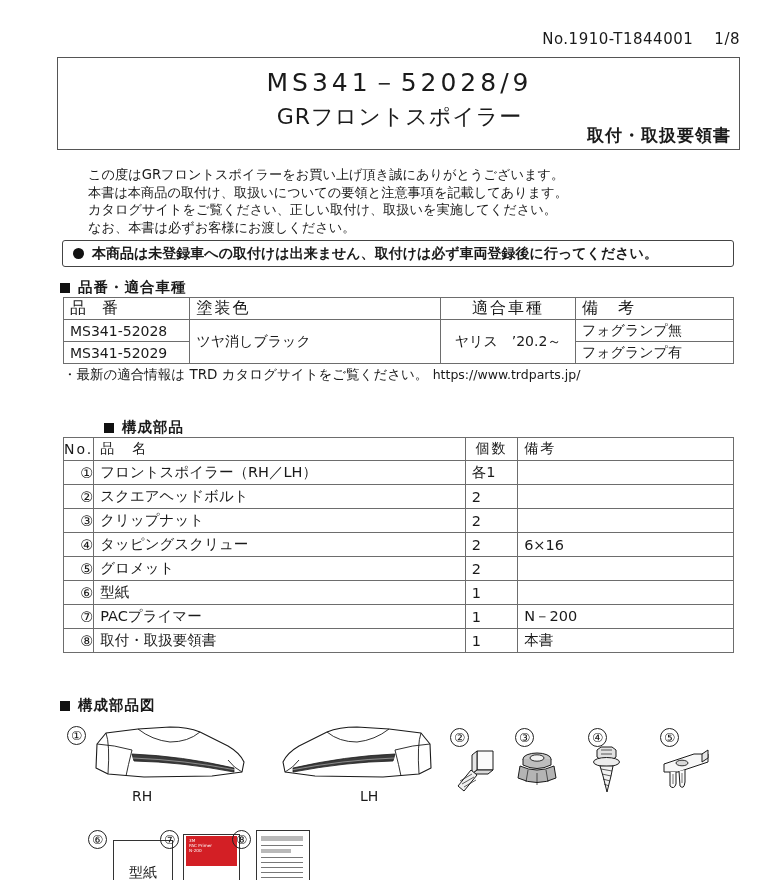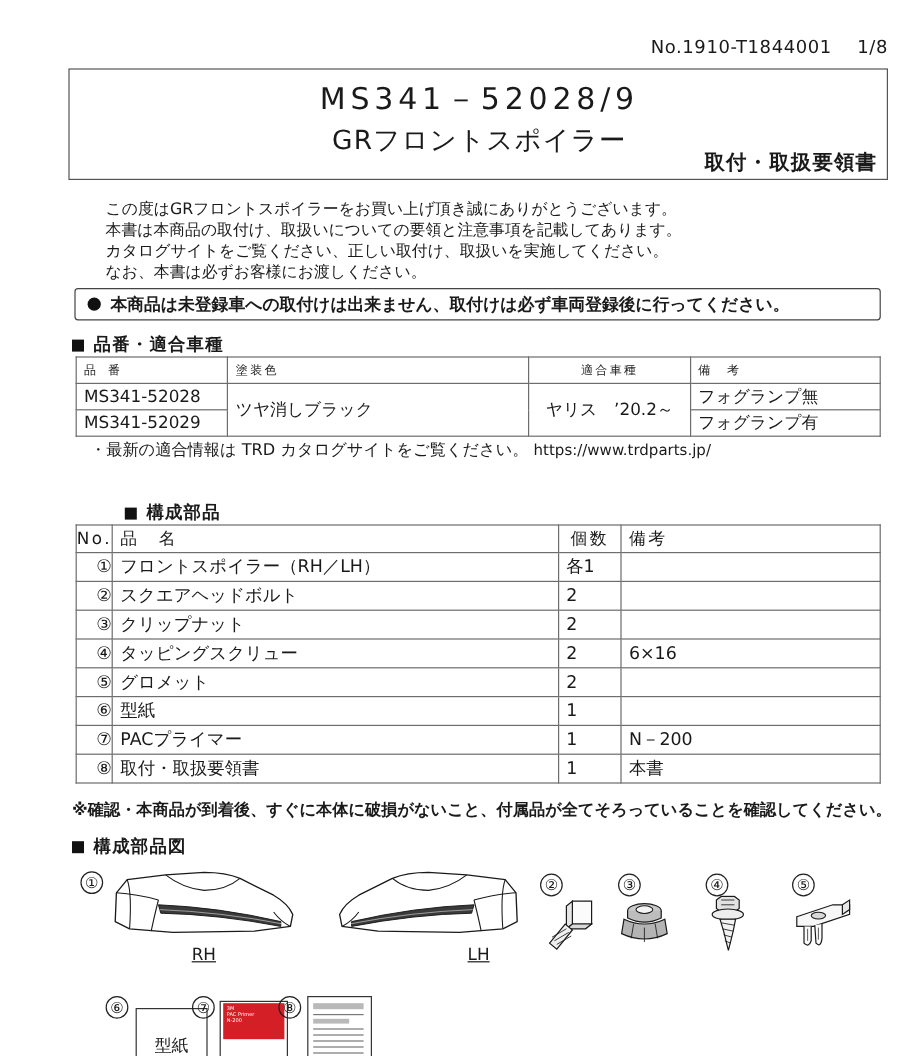--- a/index.html
+++ b/index.html
@@ -134,30 +134,30 @@
   }
   table.doc-tbl td, table.doc-tbl th {
     border: 1px solid #6d6d6d;
     padding: 0 6px;
     font-weight: normal;
     white-space: pre;
     vertical-align: middle;
   }
   
   #tbl-spec { left: 63px; top: 297px; width: 671px; }
-  #tbl-spec th { height: 21px; text-align: center; font-size: 10px; letter-spacing: 2px; }
+  #tbl-spec th { height: 21px; text-align: center; font-size: 16px; letter-spacing: 2px; }
   #tbl-spec td { height: 21px; font-size: 14px; }
   #tbl-spec .c-num   { width: 117px; text-align: left;   letter-spacing: 0px; }
   #tbl-spec .c-color { width: 265px; text-align: left;   }
   #tbl-spec .c-model { width: 125px; text-align: center; }
   #tbl-spec .c-note  { width: 155px; text-align: left;   }
 
   .note-line {
     position: absolute;
-    left: 75px; top: 366px;
+    left: 63px; top: 366px;
     font-size: 13.5px;
     white-space: pre;
   }
   .note-url { font-size: 12.5px; }
 
   
   #tbl-parts { left: 63px; top: 437px; width: 671px; }
   #tbl-parts th { height: 22px; text-align: center; font-size: 14px; letter-spacing: 2px; }
   #tbl-parts td { height: 23px; font-size: 14.5px; }
   #tbl-parts .c-no   { width: 26px;  text-align: right; padding: 0; }
@@ -174,23 +174,22 @@
 
   
   .diagram {
     position: absolute;
     left: 60px; top: 722px;
     width: 690px; height: 158px;
   }
   .dlabel {
     position: absolute;
     font-size: 14px;
-    text-align: right;
-    white-space: pre;
-    text-decoration: underline;
+    text-align: left;
+    white-space: pre;
   }
   .dcirc {
     position: absolute;
     width: 19px; height: 19px;
     line-height: 17px;
     border: 1.3px solid #222;
     border-radius: 50%;
     font-size: 12.5px;
     text-align: center;
     box-sizing: border-box;
@@ -357,21 +356,20 @@
     </tr>
     <tr>
       <td class="c-no">⑧</td>
       <td class="c-name">取付・取扱要領書</td>
       <td class="c-qty">1</td>
       <td class="c-rem">本書</td>
     </tr>
   </tbody>
     </table>
 
-  <div class="footnote">※確認・本商品が到着後、すぐに本体に破損がないこと、付属品が全てそろっていることを確認してください。</div>
 
   <div class="sec-head" id="sec-diag">
     <span class="sec-mark"></span>
     <span>構成部品図</span>
   </div>
 
   <div class="diagram">
 
     <div class="dcirc" style="left:7px; top:4px;">①</div>
 

